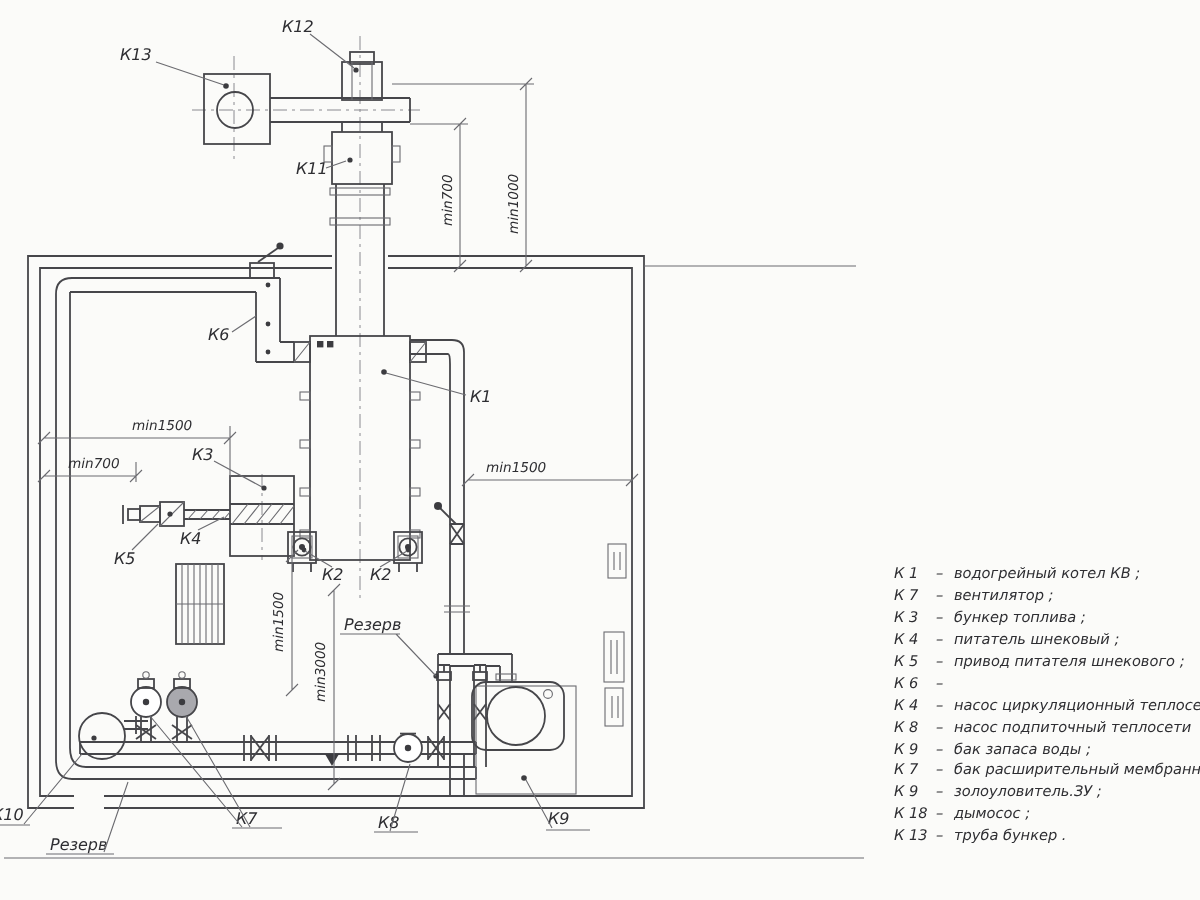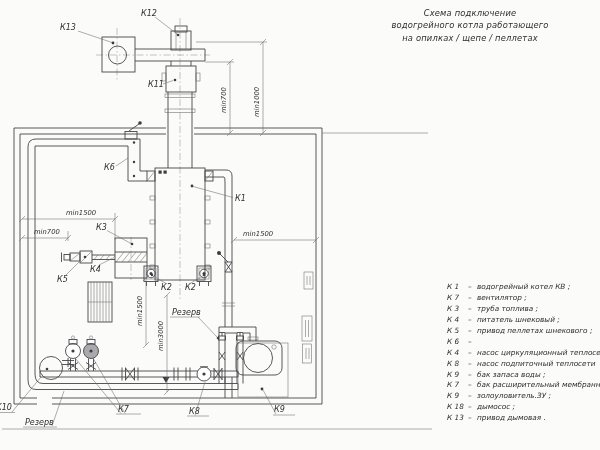--- a/index.html
+++ b/index.html
@@ -276,86 +276,81 @@
       <path class="st" d="M187,416 H209 M195,415.5 L205,382"></path>
       <text class="lbl" x="274" y="412">К9</text>
       <path class="st" d="M273,415 H295 M276,414 L263,390"></path>
       <text class="lbl" x="-4" y="410">К10</text>
       <path class="st" d="M-4,412.5 H15 M12,412 L41,377"></path>
       <text class="lbl" x="25" y="425">Резерв</text>
       <path class="st" d="M23,427 H57 M52,426 L64,391"></path>
     </g>
   </svg>
 
-  <div class="title">
-    <div>Схема подключение</div>
-    <div>водогрейного котла работающего</div>
-    <div>на опилках / щепе / пеллетах</div>
+
+  <div class="legend">
+    <div class="lrow">
+        <span class="lnum">К 1</span>
+        <span class="ldash">–</span>
+        <span class="ldesc">водогрейный котел КВ ;</span>
+      </div>
+    <div class="lrow">
+        <span class="lnum">К 7</span>
+        <span class="ldash">–</span>
+        <span class="ldesc">вентилятор ;</span>
+      </div>
+    <div class="lrow">
+        <span class="lnum">К 3</span>
+        <span class="ldash">–</span>
+        <span class="ldesc">бункер топлива ;</span>
+      </div>
+    <div class="lrow">
+        <span class="lnum">К 4</span>
+        <span class="ldash">–</span>
+        <span class="ldesc">питатель шнековый ;</span>
+      </div>
+    <div class="lrow">
+        <span class="lnum">К 5</span>
+        <span class="ldash">–</span>
+        <span class="ldesc">привод питателя шнекового ;</span>
+      </div>
+    <div class="lrow">
+        <span class="lnum">К 6</span>
+        <span class="ldash">–</span>
+      </div>
+    <div class="lrow">
+        <span class="lnum">К 4</span>
+        <span class="ldash">–</span>
+        <span class="ldesc">насос циркуляционный теплосети</span>
+      </div>
+    <div class="lrow">
+        <span class="lnum">К 8</span>
+        <span class="ldash">–</span>
+        <span class="ldesc">насос подпиточный теплосети</span>
+      </div>
+    <div class="lrow">
+        <span class="lnum">К 9</span>
+        <span class="ldash">–</span>
+        <span class="ldesc">бак запаса воды ;</span>
+      </div>
+    <div class="lrow">
+        <span class="lnum">К 7</span>
+        <span class="ldash">–</span>
+        <span class="ldesc">бак расширительный мембранный</span>
+      </div>
+    <div class="lrow">
+        <span class="lnum">К 9</span>
+        <span class="ldash">–</span>
+        <span class="ldesc">золоуловитель.ЗУ ;</span>
+      </div>
+    <div class="lrow">
+        <span class="lnum">К 18</span>
+        <span class="ldash">–</span>
+        <span class="ldesc">дымосос ;</span>
+      </div>
+    <div class="lrow">
+        <span class="lnum">К 13</span>
+        <span class="ldash">–</span>
+        <span class="ldesc">труба бункер .</span>
+      </div>
   </div>
 
-  <div class="legend">
-    <div class="lrow">
-        <span class="lnum">К 1</span>
-        <span class="ldash">–</span>
-        <span class="ldesc">водогрейный котел КВ ;</span>
-      </div>
-    <div class="lrow">
-        <span class="lnum">К 7</span>
-        <span class="ldash">–</span>
-        <span class="ldesc">вентилятор ;</span>
-      </div>
-    <div class="lrow">
-        <span class="lnum">К 3</span>
-        <span class="ldash">–</span>
-        <span class="ldesc">труба топлива ;</span>
-      </div>
-    <div class="lrow">
-        <span class="lnum">К 4</span>
-        <span class="ldash">–</span>
-        <span class="ldesc">питатель шнековый ;</span>
-      </div>
-    <div class="lrow">
-        <span class="lnum">К 5</span>
-        <span class="ldash">–</span>
-        <span class="ldesc">привод пеллетах шнекового ;</span>
-      </div>
-    <div class="lrow">
-        <span class="lnum">К 6</span>
-        <span class="ldash">–</span>
-      </div>
-    <div class="lrow">
-        <span class="lnum">К 4</span>
-        <span class="ldash">–</span>
-        <span class="ldesc">насос циркуляционный теплосети</span>
-      </div>
-    <div class="lrow">
-        <span class="lnum">К 8</span>
-        <span class="ldash">–</span>
-        <span class="ldesc">насос подпиточный теплосети</span>
-      </div>
-    <div class="lrow">
-        <span class="lnum">К 9</span>
-        <span class="ldash">–</span>
-        <span class="ldesc">бак запаса воды ;</span>
-      </div>
-    <div class="lrow">
-        <span class="lnum">К 7</span>
-        <span class="ldash">–</span>
-        <span class="ldesc">бак расширительный мембранный</span>
-      </div>
-    <div class="lrow">
-        <span class="lnum">К 9</span>
-        <span class="ldash">–</span>
-        <span class="ldesc">золоуловитель.ЗУ ;</span>
-      </div>
-    <div class="lrow">
-        <span class="lnum">К 18</span>
-        <span class="ldash">–</span>
-        <span class="ldesc">дымосос ;</span>
-      </div>
-    <div class="lrow">
-        <span class="lnum">К 13</span>
-        <span class="ldash">–</span>
-        <span class="ldesc">привод дымовая .</span>
-      </div>
-  </div>
-
 </div>
 
 </body></html>

